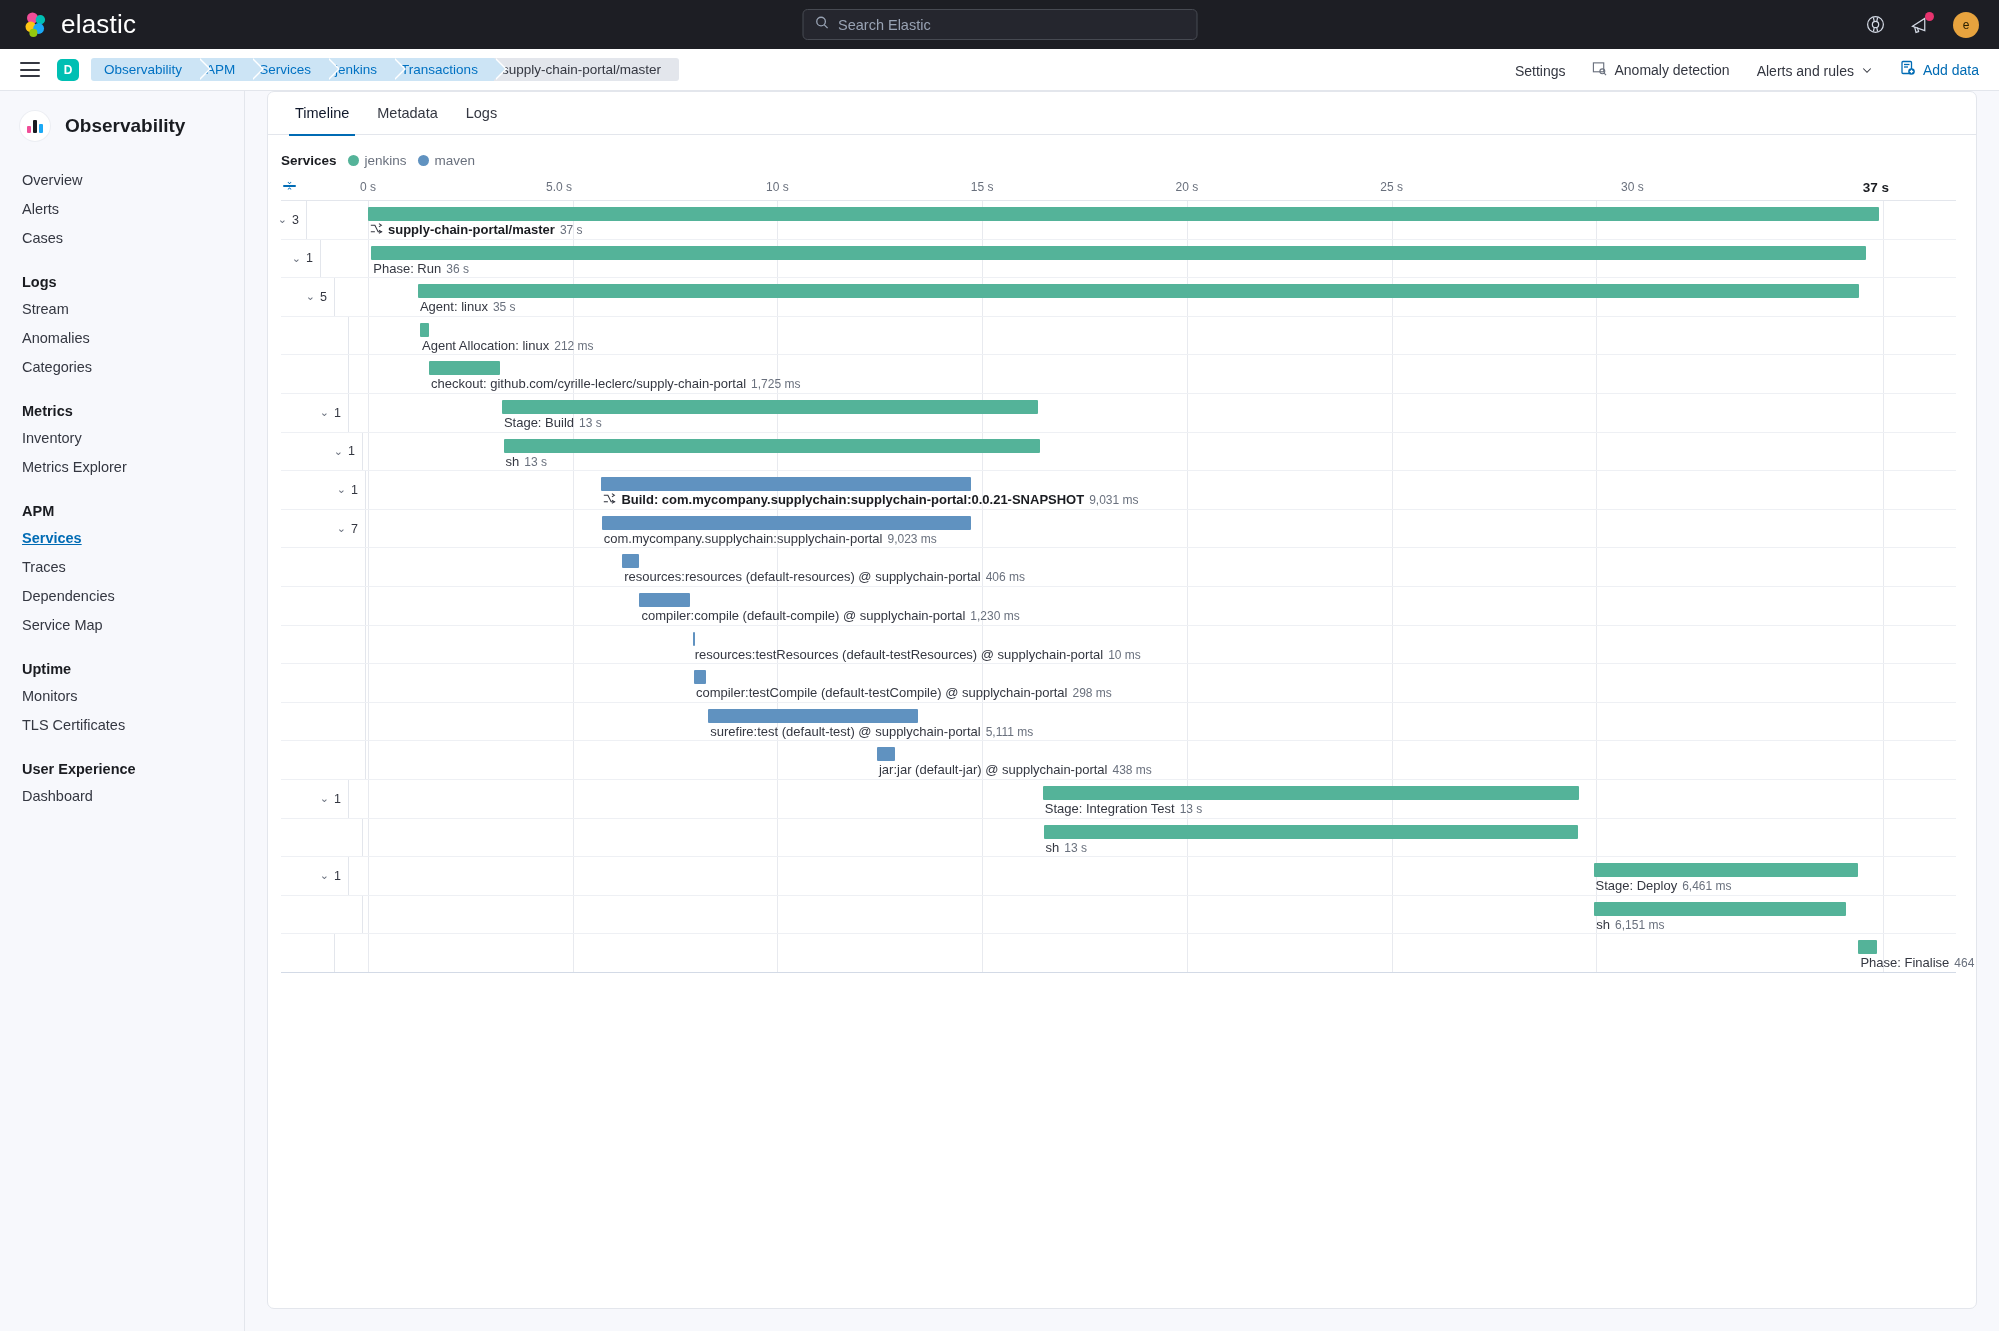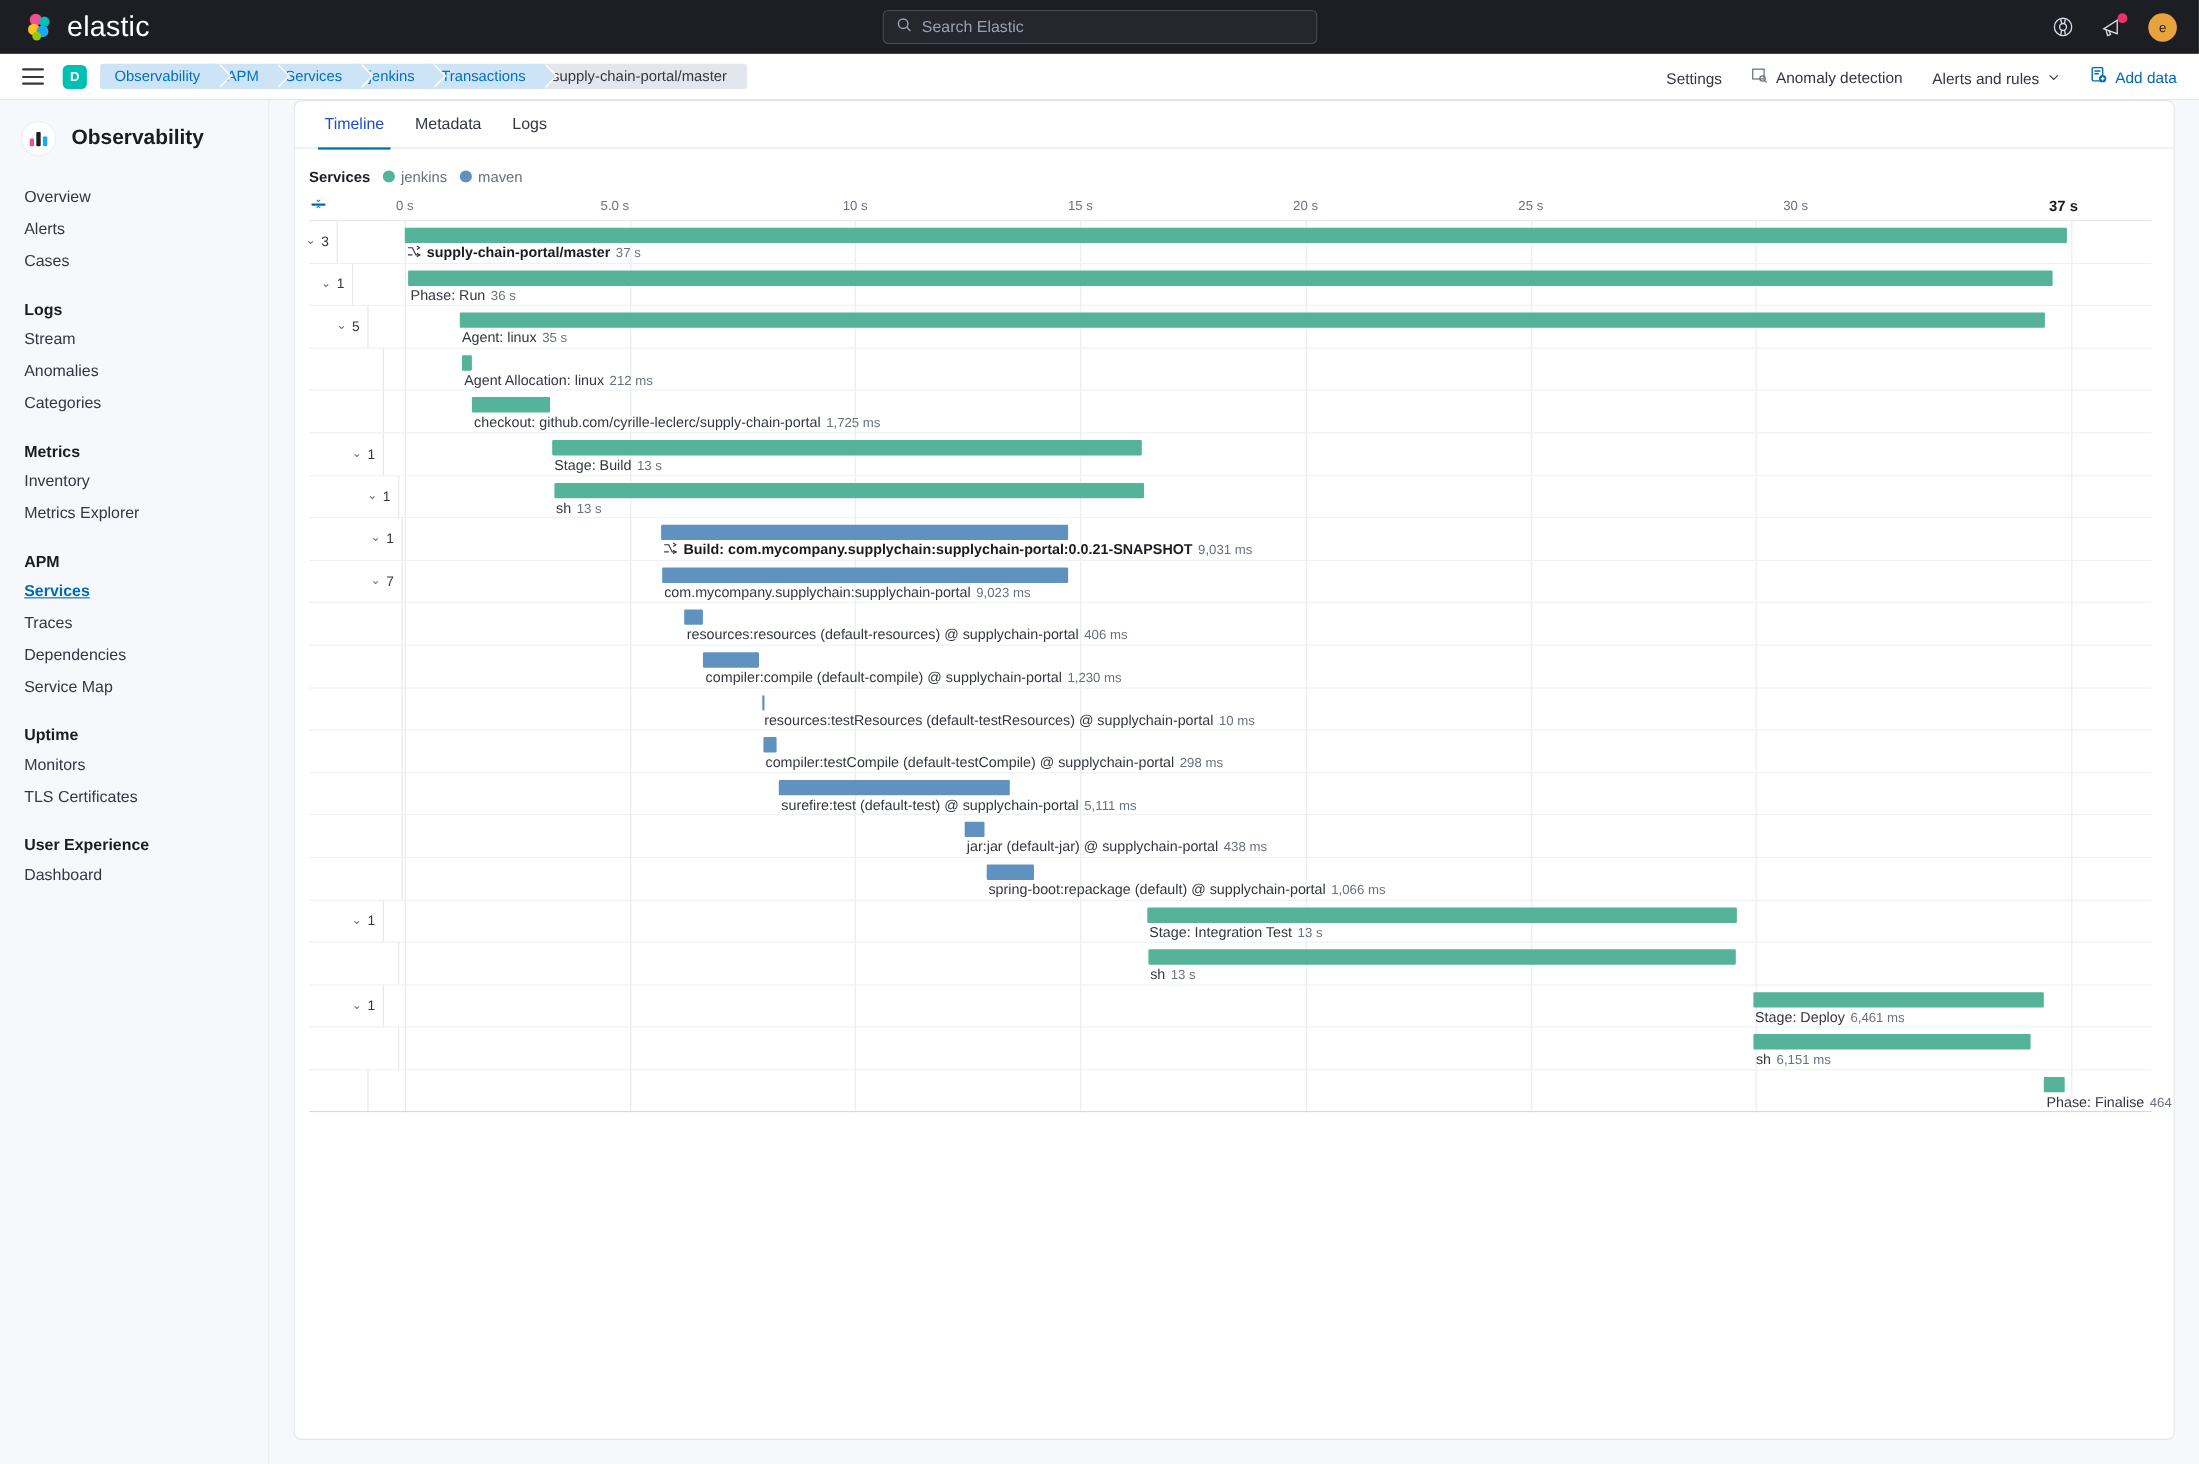--- a/index.html
+++ b/index.html
@@ -127,21 +127,21 @@
     height: 100%; padding: 0 0 0 0; position: relative; overflow: hidden;
   }
   .tabs {
     display: flex; gap: 0; padding: 0 0 0 13px;
     border-bottom: 1px solid #E3E6EC; height: 43px; align-items: center;
   }
   .tab {
     font-size: 14.5px; color: #343741; padding: 0 14px; height: 43px;
     display: flex; align-items: center; cursor: pointer; position: relative;
   }
-  .tab.active { color: #1d4ed8; }
+  .tab.active { color: #0f172a; }
   .tab.active::after {
     content: ""; position: absolute; left: 8px; right: 8px; bottom: -1px;
     height: 2px; background: #006BB4;
   }
   .services-row {
     display: flex; align-items: center; gap: 11px;
     padding: 18px 0 10px 13px; font-size: 13.5px;
   }
   .services-label { font-weight: 700; color: #1a1c21; font-size: 13.5px; }
   .legend { display: flex; align-items: center; gap: 6px; color: #69707D; }
@@ -479,25 +479,20 @@
               <div class="accordion" style="width: 85px;"></div>
               <div class="bar" style="left: 427.261px; width: 209.275px; background: rgb(96, 146, 192);"></div>
               <div class="lbl" style="left: 429.261px;"><span class="nm">surefire:test (default-test) @ supplychain-portal</span><span class="du">5,111 ms</span></div>
             </div>
             <div class="row">
               <div class="accordion" style="width: 85px;"></div>
               <div class="bar" style="left: 595.958px; width: 17.9343px; background: rgb(96, 146, 192);"></div>
               <div class="lbl" style="left: 597.958px;"><span class="nm">jar:jar (default-jar) @ supplychain-portal</span><span class="du">438 ms</span></div>
             </div>
             <div class="row">
-              <div class="accordion" style="width: 85px;"></div>
-              <div class="bar" style="left: 615.612px; width: 43.6484px; background: rgb(96, 146, 192);"></div>
-              <div class="lbl" style="left: 617.612px;"><span class="nm">spring-boot:repackage (default) @ supplychain-portal</span><span class="du">1,066 ms</span></div>
-            </div>
-            <div class="row">
               <div class="accordion" style="width: 68px;">
                 <span class="chev">⌄</span>
                 <span>1</span>
               </div>
               <div class="bar" style="left: 761.789px; width: 536.392px; background: rgb(84, 179, 153);"></div>
               <div class="lbl" style="left: 763.789px;"><span class="nm">Stage: Integration Test</span><span class="du">13 s</span></div>
             </div>
             <div class="row">
               <div class="accordion" style="width: 82px;"></div>
               <div class="bar" style="left: 762.608px; width: 534.345px; background: rgb(84, 179, 153);"></div>

